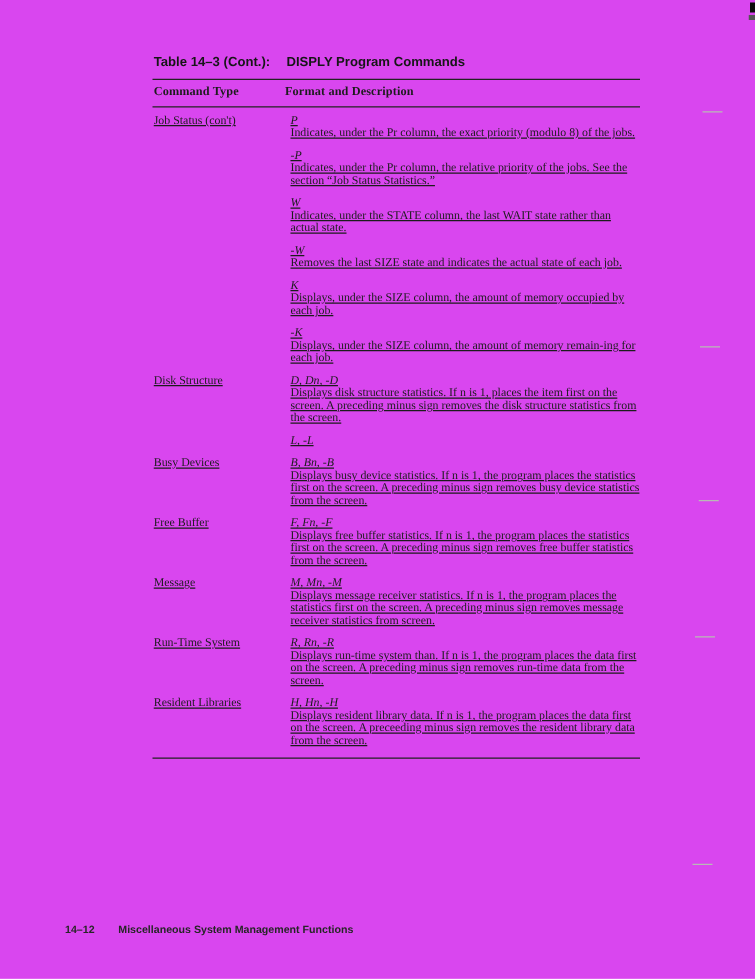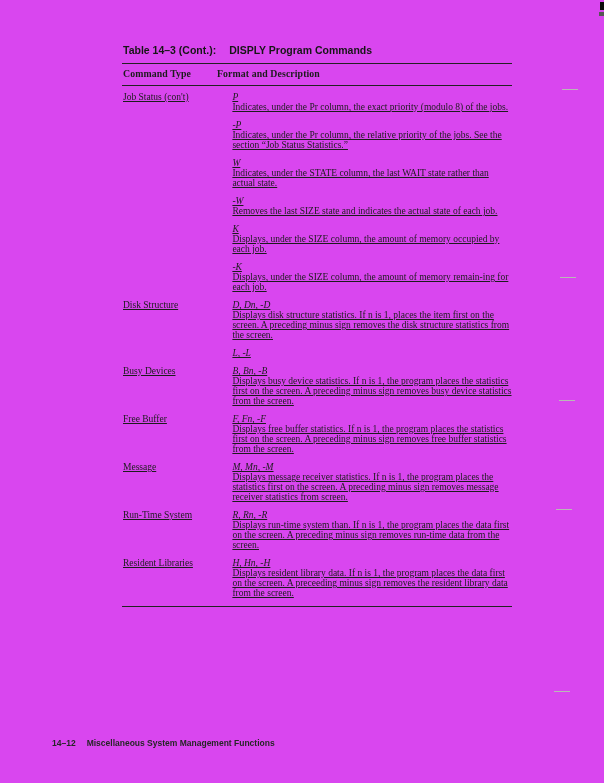--- a/index.html
+++ b/index.html
@@ -30,38 +30,38 @@
     font-size:9.5px; line-height:10px;
     color:#1c1c1c;
   }
   .rule { border:0; border-top:1.5px solid #222; margin:0; }
   .thead {
     display:flex;
     padding:5px 0 6px 1px;
     font-weight:bold; font-size:9.8px;
     letter-spacing:0.1px;
   }
-  .thead .c1 { width:94px; }
+  .thead .c1 { width:105px; }
   .thead .c2 { flex:1; }
   .tbody { padding:6px 0 0 1px;text-decoration:underline; }
 
   .row { display:flex; align-items:flex-start; }
   .cell-type { width:105px; padding-right:6px; }
   .cell-format { width:284px; }
   .entry { margin-bottom:8px; }
   .format-code { font-style:italic; }
   .format-desc { }
 
   
   .footer {
     position:absolute; left:52px; top:738px;
     font-family:"Liberation Sans", sans-serif;
     font-weight:bold; font-size:8.5px;
     color:#262626;
-    display:flex; gap:11px;
+    display:flex; gap:19px;
     white-space:nowrap;
   }
 
   
   .corner-a { position:absolute; right:0; top:2px;  width:4px; height:8px; background:#0b0b0b; }
   .corner-b { position:absolute; right:0; top:12px; width:5px; height:4px; background:#555; }
   .tick { position:absolute; height:1px; width:16px; background:#b9b9b5; }
   .tick-1 { left:562px; top:89px; }
   .tick-2 { left:560px; top:277px; }
   .tick-3 { left:559px; top:400px; }

